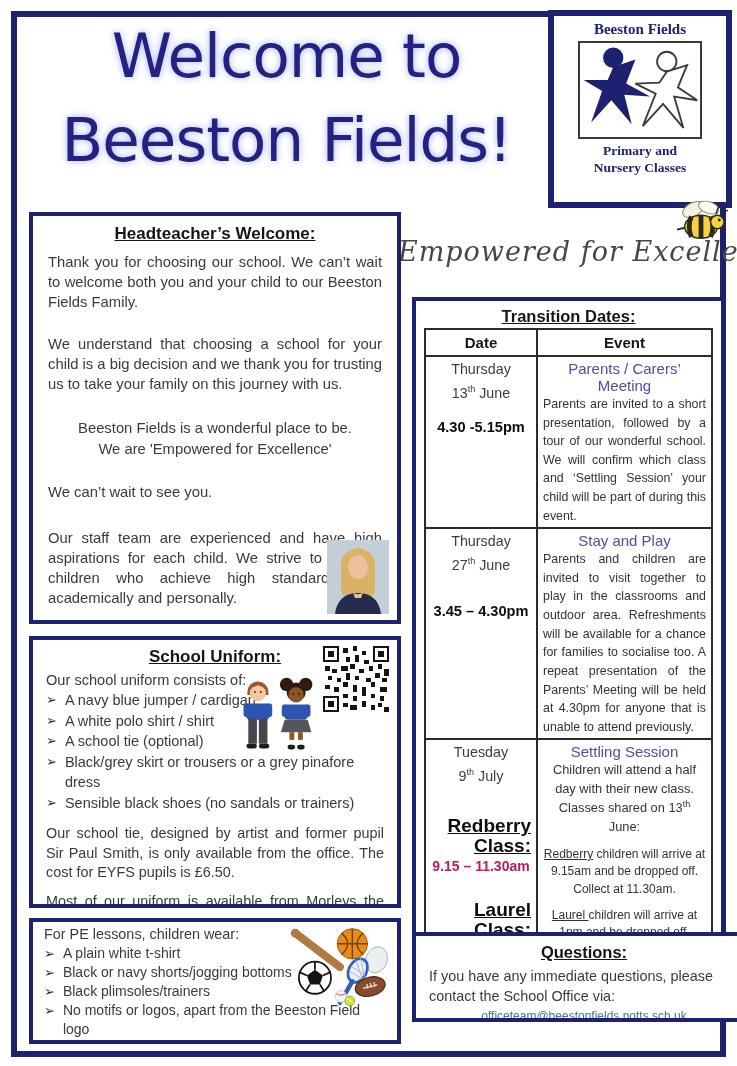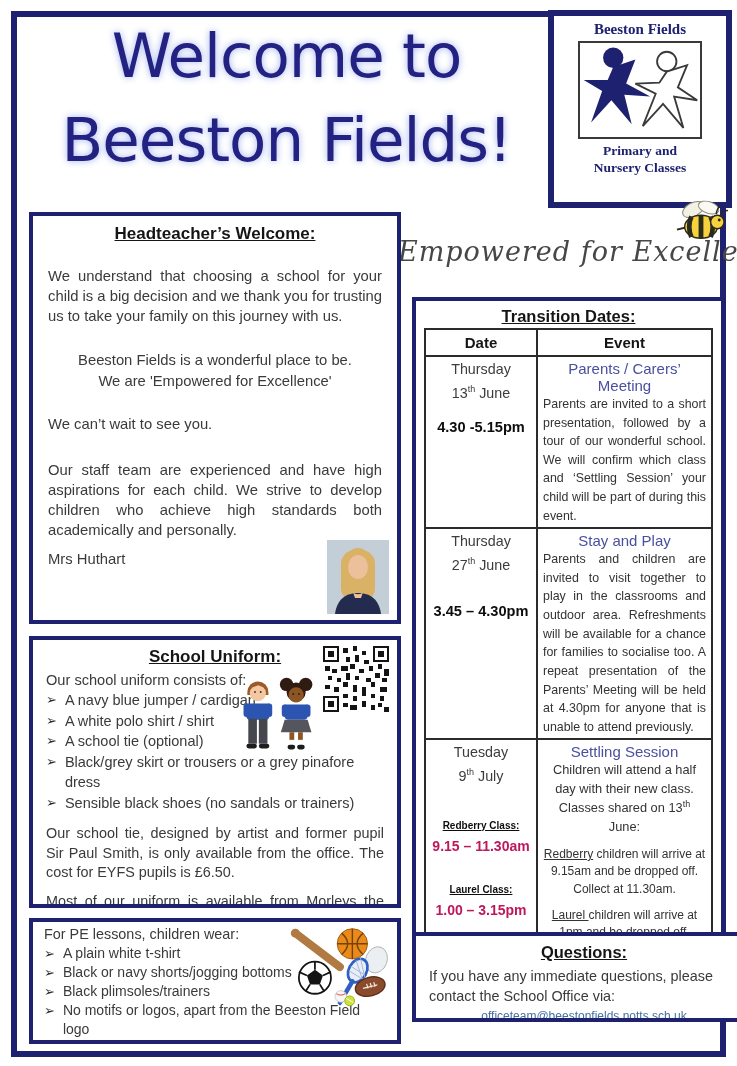--- a/index.html
+++ b/index.html
@@ -58,21 +58,21 @@
   .sports{position:absolute;right:6px;top:4px;width:104px;height:82px;}
 
   
   #td .h{font-size:16.5px;margin-bottom:2px;}
   table.tt{border-collapse:collapse;width:100%;table-layout:fixed;}
   .tt th,.tt td{border:2px solid #2b2b2b;vertical-align:top;padding:2px 5px;}
   .tt th{font-size:15px;padding:4px 2px;color:#151515;}
   .dcol{width:112px;}
   .dcell{text-align:center;font-size:14.3px;color:#3c3c3c;line-height:20px;padding-top:5px;}
   .dtime{font-weight:bold;color:#0d0d0d;font-size:14.6px;margin-top:14px;}
-  .dsub{font-weight:bold;color:#0d0d0d;font-size:10px;text-decoration:underline;margin-top:30px;}
+  .dsub{font-weight:bold;color:#0d0d0d;font-size:19px;text-decoration:underline;margin-top:30px;text-align:right;}
   .dsubt{font-weight:bold;color:#be185d;font-size:14px;}
   sup{font-size:9px;}
   .etitle{text-align:center;font-size:15px;color:#4a4f9f;margin:1px 0 0;}
   .ebody{font-size:12.4px;line-height:1.5;color:#333;text-align:justify;margin-top:1px;}
   .ecent{font-size:12.8px;line-height:1.45;color:#333;text-align:center;margin-top:1px;}
   .esub{font-size:12px;line-height:1.45;color:#333;text-align:center;margin-top:9px;}
   .u{text-decoration:underline;}
   .r1{height:132px;} .r2{height:170px;} .r3{height:172px;}
 
   
@@ -115,20 +115,21 @@
   <circle cx="47" cy="27" r="7" fill="#f7d23e" stroke="#2b2b1d" stroke-width="1.5"></circle>
   <circle cx="49" cy="25" r="1.5" fill="#222"></circle>
   <path d="M50 20c2-4 5-5 8-5 M46 19c0-4 2-7 4-9" stroke="#2b2b1d" stroke-width="1.5" fill="none"></path>
   <path d="M13 33l-8 2" stroke="#2b2b1d" stroke-width="2"></path>
 </svg>
 
 <div class="motto">Empowered for Excellence</div>
 
 <div class="box" id="ht">
   <div class="h">Headteacher’s Welcome:</div>
+  <div class="p p1">Thank you for choosing our school. We can’t wait to welcome both you and your child to our Beeston Fields Family.</div>
   <div class="p p2">We understand that choosing a school for your child is a big decision and we thank you for trusting us to take your family on this journey with us.</div>
   <div class="cb c">
     <div>Beeston Fields is a wonderful place to be.</div>
     <div>We are 'Empowered for Excellence'</div>
   </div>
   <div class="p p4">We can’t wait to see you.</div>
   <div class="p p3">Our staff team are experienced and have high aspirations for each child. We strive to develop children who achieve high standards both academically and personally.</div>
   <div class="sig">Mrs Huthart</div>
   <svg class="photo" viewBox="0 0 62 74">
     <rect width="62" height="74" fill="#c3ced7"></rect>

